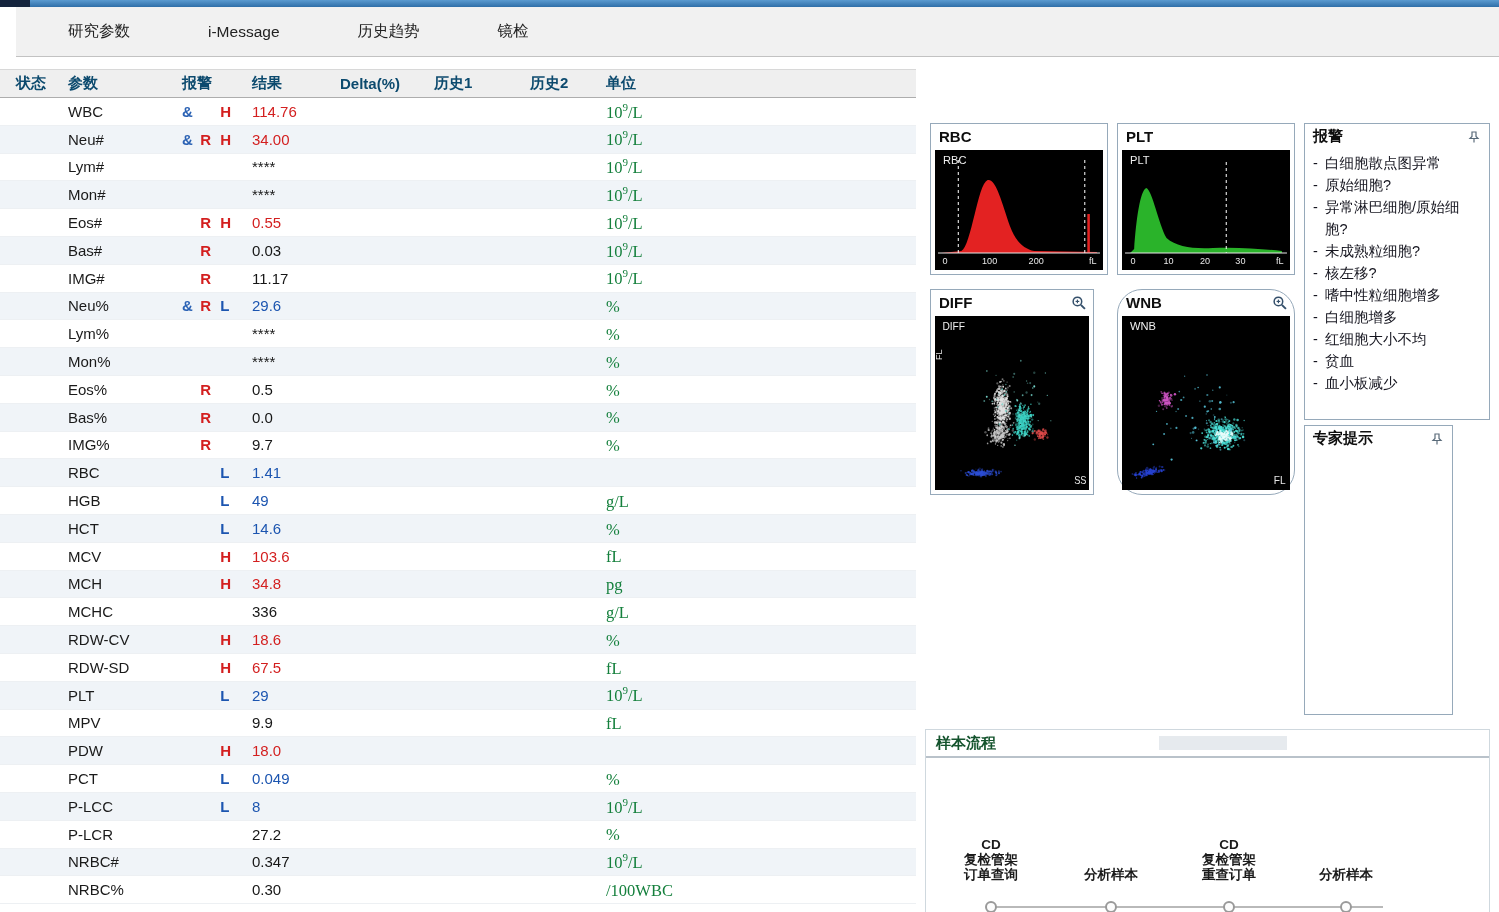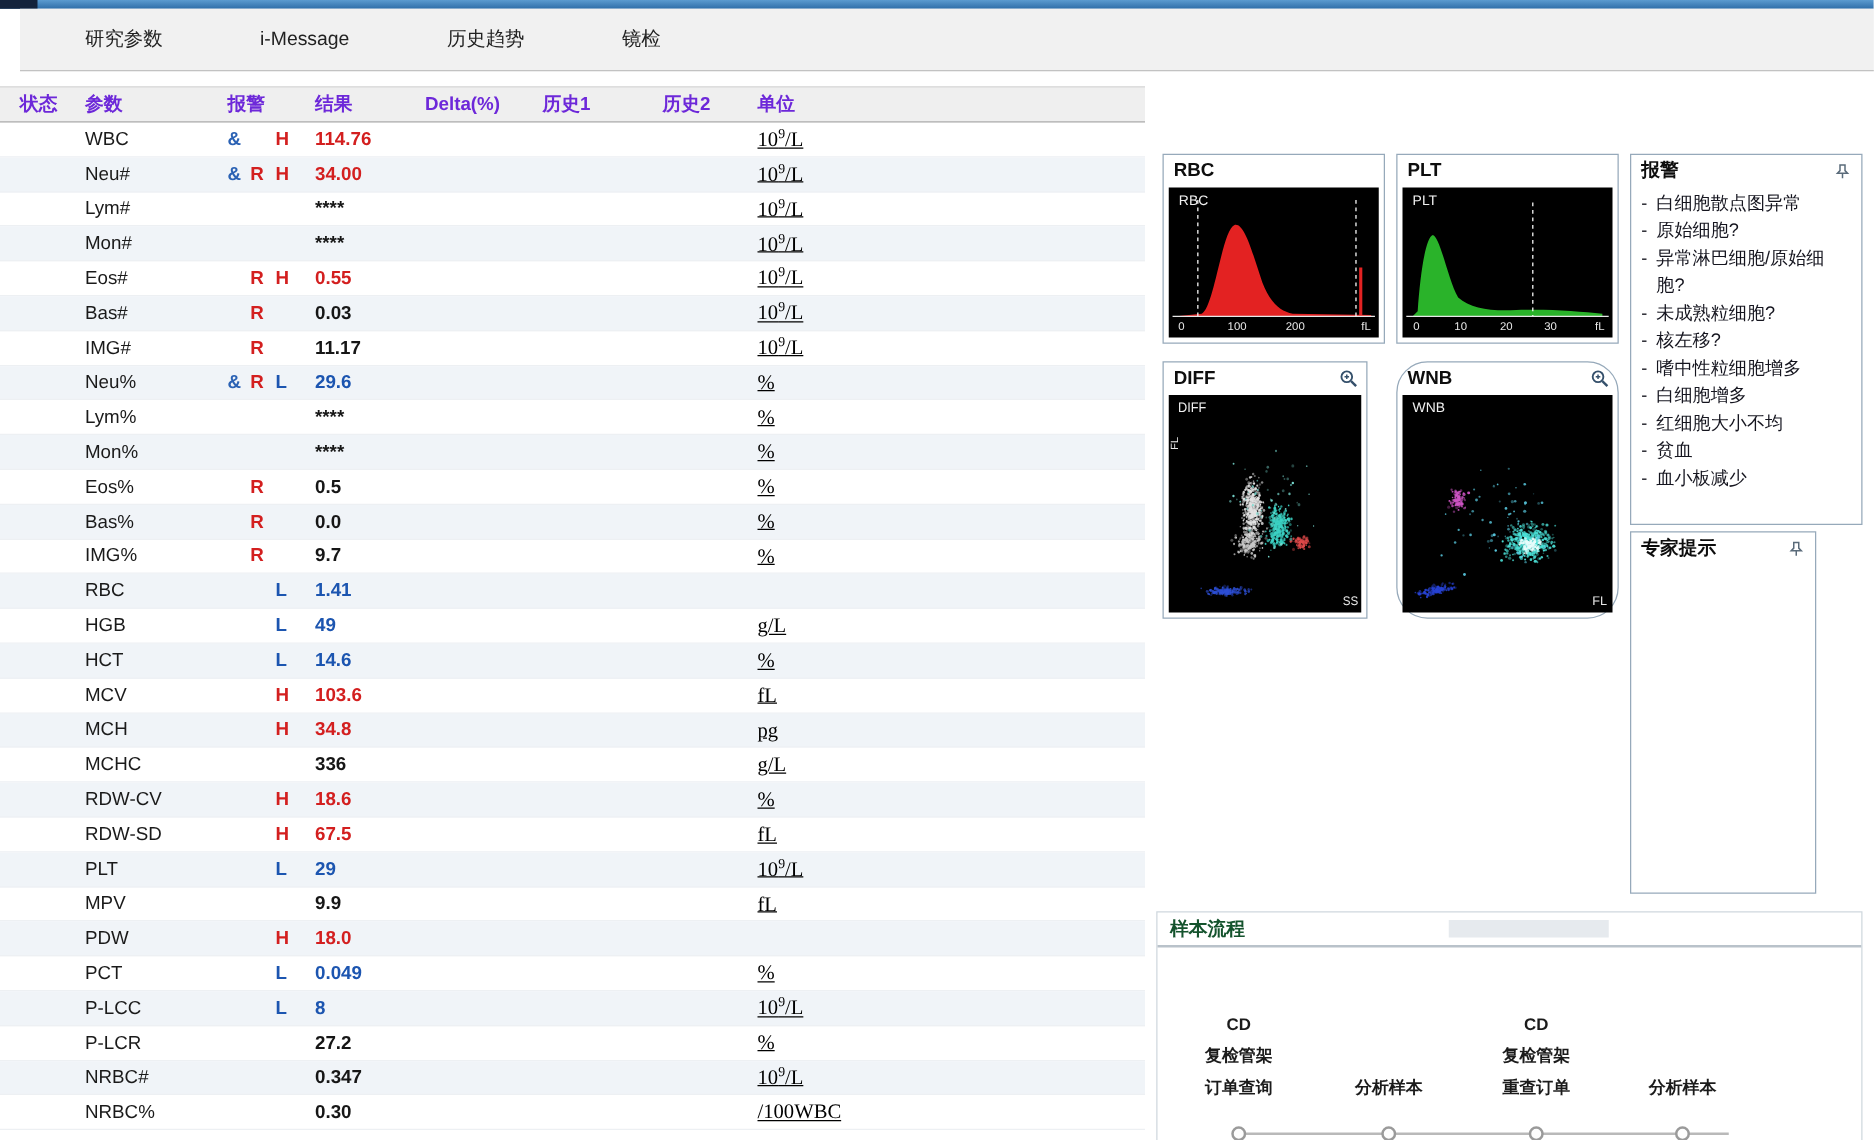--- a/index.html
+++ b/index.html
@@ -14,33 +14,33 @@
     border-bottom:1px solid #c2c2c2;display:flex;align-items:stretch;padding-left:38px;box-sizing:border-box;}
   .tab{display:flex;align-items:center;padding:0 14px;margin-right:50px;font-size:15.5px;color:#222;cursor:default;}
   .tab .badge{display:inline-flex;align-items:center;justify-content:center;width:18px;height:18px;margin-left:5px;
     border-radius:50%;background:#d41b1b;color:#fff;font-size:12px;font-weight:bold;}
   
   .main{position:absolute;left:0;top:57px;right:0;bottom:0;}
   
   .ptable{position:absolute;left:0;top:12px;width:916px;}
   .thead,.trow{display:grid;grid-template-columns:62px 114px 70px 88px 94px 96px 76px 1fr;align-items:center;}
   .thead{height:27px;background:#efefef;border-top:1px solid #d8d8d8;border-bottom:1px solid #adadad;
-    font-weight:bold;font-size:15px;color:#6d28d9;}
+    font-weight:bold;font-size:15px;color:#0c4a6e;}
   .trow{height:26.8px;border-bottom:1px solid #edf0f3;font-size:15px;}
   .tbody .trow:nth-child(even){background:#f0f4f8;}
   .c{padding-left:6px;white-space:nowrap;overflow:hidden;}
   .c-status{padding-left:16px;}
-  .c-result{font-weight:bold;color:#161616;}
+  .c-result{font-weight:normal;color:#161616;}
   .red{color:#d31f1f;}
   .blue{color:#1c55b0;}
   .f{display:inline-block;}
   .f-amp{width:14px;color:#2b62b4;font-weight:600;}
   .f-r{width:16px;color:#d31f1f;font-weight:600;}
   .f-hl{width:14px;font-weight:600;}
-  .c-unit{font-family:"Liberation Serif","DejaVu Serif",serif;font-size:16.5px;color:#000000;text-decoration:underline;}
+  .c-unit{font-family:"Liberation Serif","DejaVu Serif",serif;font-size:16.5px;color:#15803d;}
   .c-unit sup{font-size:11px;}
   
   .right{position:absolute;left:916px;top:57px;right:0;bottom:0;}
   .panel{position:absolute;border:1px solid #96a9ba;background:#fff;box-sizing:border-box;}
   .phead{height:25px;display:flex;align-items:center;justify-content:space-between;
     padding:0 6px 0 8px;font-weight:bold;font-size:15px;color:#0e0e0e;}
   .plot{position:absolute;left:4px;right:4px;top:26px;bottom:4px;background:#000;}
   svg.fill{width:100%;height:100%;display:block;}
   .p-rbc{left:14px;top:9px;width:178px;height:152px;}
   .p-plt{left:201px;top:9px;width:178px;height:152px;}
@@ -60,21 +60,21 @@
   .flowbody{position:absolute;left:0;top:28px;right:0;bottom:0;}
   .tline{position:absolute;left:62px;top:148px;width:395px;height:2px;background:#b9b9b9;}
   .steps{position:absolute;left:0;top:0;right:0;bottom:0;}
   .step{position:absolute;top:0;width:0;height:100%;}
   .step:nth-child(1){left:65px;}
   .step:nth-child(2){left:185px;}
   .step:nth-child(3){left:303px;}
   .step:nth-child(4){left:420px;}
   .steptop{position:absolute;top:68px;height:56px;width:150px;margin-left:-75px;
     display:flex;flex-direction:column;justify-content:flex-end;text-align:center;
-    font-weight:bold;font-size:13.5px;line-height:25px;white-space:pre-line;color:#1b1b1b;}
+    font-weight:bold;font-size:13.5px;line-height:15px;white-space:pre-line;color:#1b1b1b;}
   .tnode{position:absolute;top:143px;left:0;margin-left:-6px;width:12px;height:12px;
     border:2px solid #9a9a9a;border-radius:50%;background:#fdfdfd;box-sizing:border-box;}
 </style>
 </head>
 <body>
 
 <div class="topline"></div>
 <div class="corner-block"></div>
 
 <div class="tabbar">

